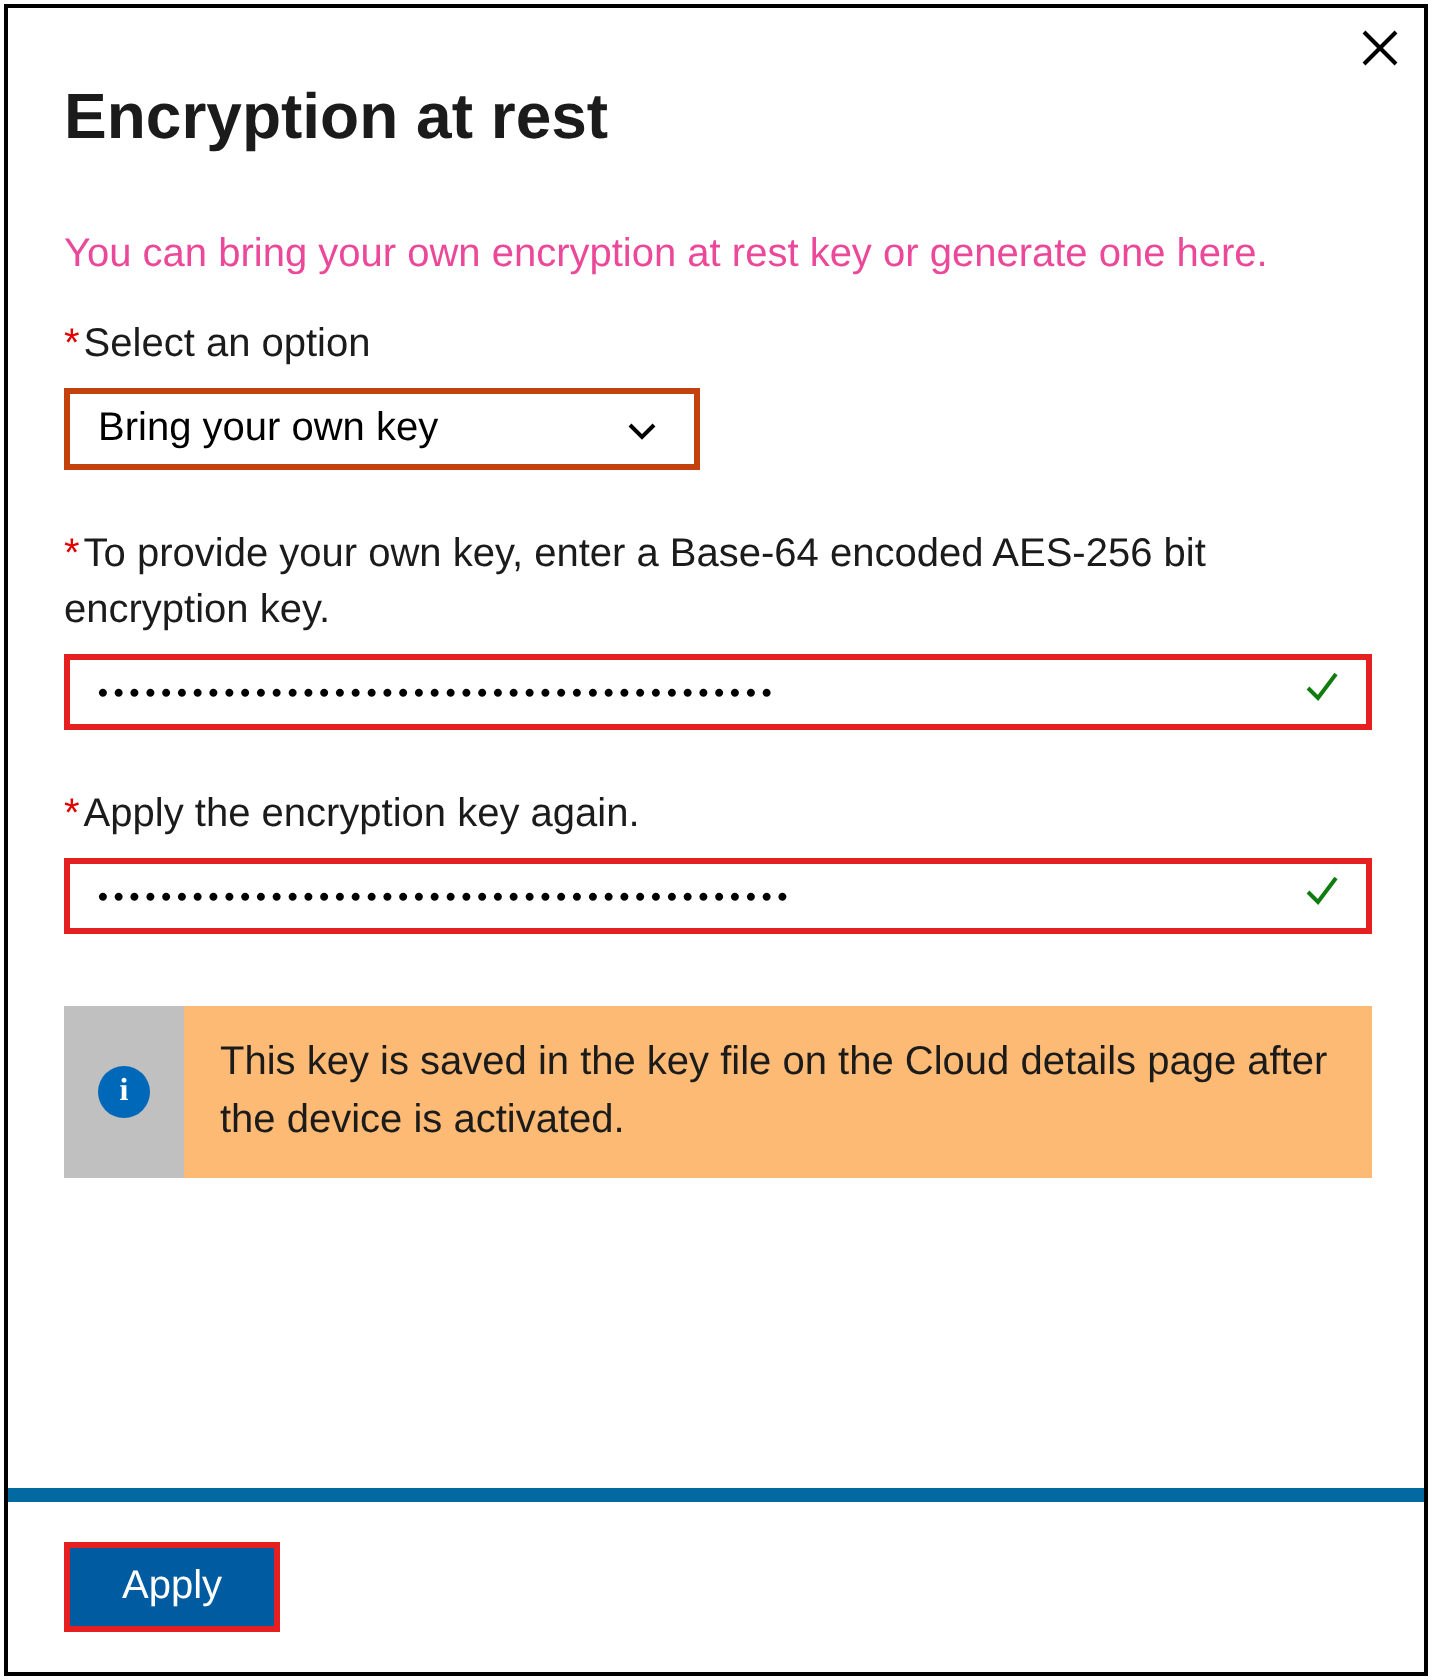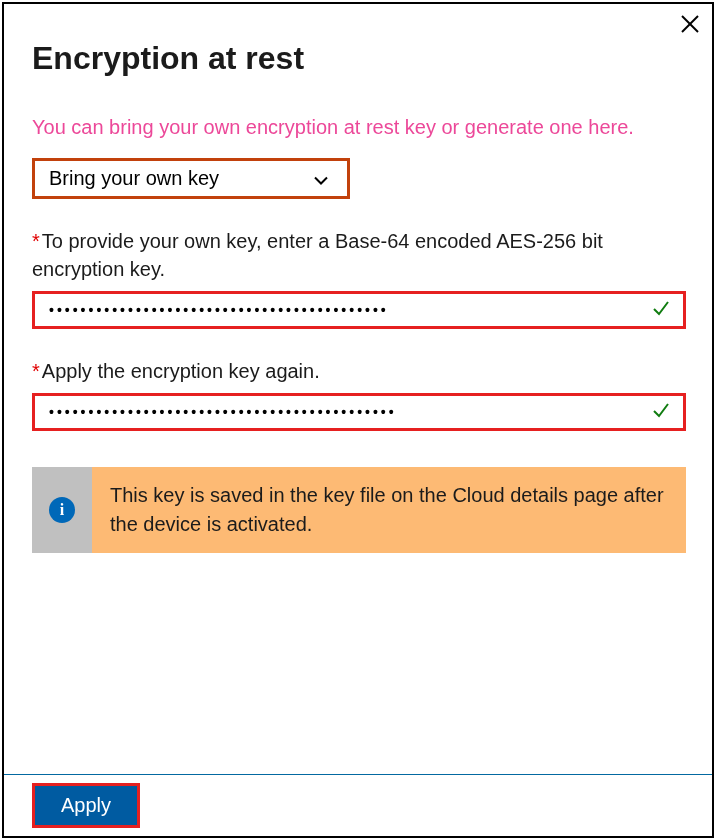--- a/index.html
+++ b/index.html
@@ -132,22 +132,22 @@
       font-size: 20px;
       color: #1b1b1b;
       line-height: 1.45;
       flex: 1;
     }
     .footer {
       position: absolute;
       bottom: 0;
       left: 0;
       right: 0;
-      border-top: 1px solid #0369a1;
-      padding: 8px 28px;
+      border-top: 7px solid #0369a1;
+      padding: 20px 28px;
     }
     .apply-btn {
       background: #005ba1;
       color: #fff;
       border: 3px solid #e62020;
       font-size: 20px;
       padding: 8px 26px;
       cursor: pointer;
       font-family: inherit;
     }
@@ -160,20 +160,23 @@
     <svg width="20" height="20" viewBox="0 0 20 20">
       <line x1="2" y1="2" x2="18" y2="18" stroke="#000" stroke-width="2"></line>
       <line x1="18" y1="2" x2="2" y2="18" stroke="#000" stroke-width="2"></line>
     </svg>
   </div>
 
   <div class="content">
     <h1 class="title">Encryption at rest</h1>
     <p class="desc">You can bring your own encryption at rest key or generate one here.</p>
 
+    <div class="field-label">
+      <span class="req">*</span><span>Select an option</span>
+    </div>
     <div class="select-wrap">
       <span>Bring your own key</span>
       <span class="select-chevron">
         <svg width="16" height="10" viewBox="0 0 16 10">
           <polyline points="2,2 8,8 14,2" fill="none" stroke="#000" stroke-width="2"></polyline>
         </svg>
       </span>
     </div>
 
     <div class="field-label">

